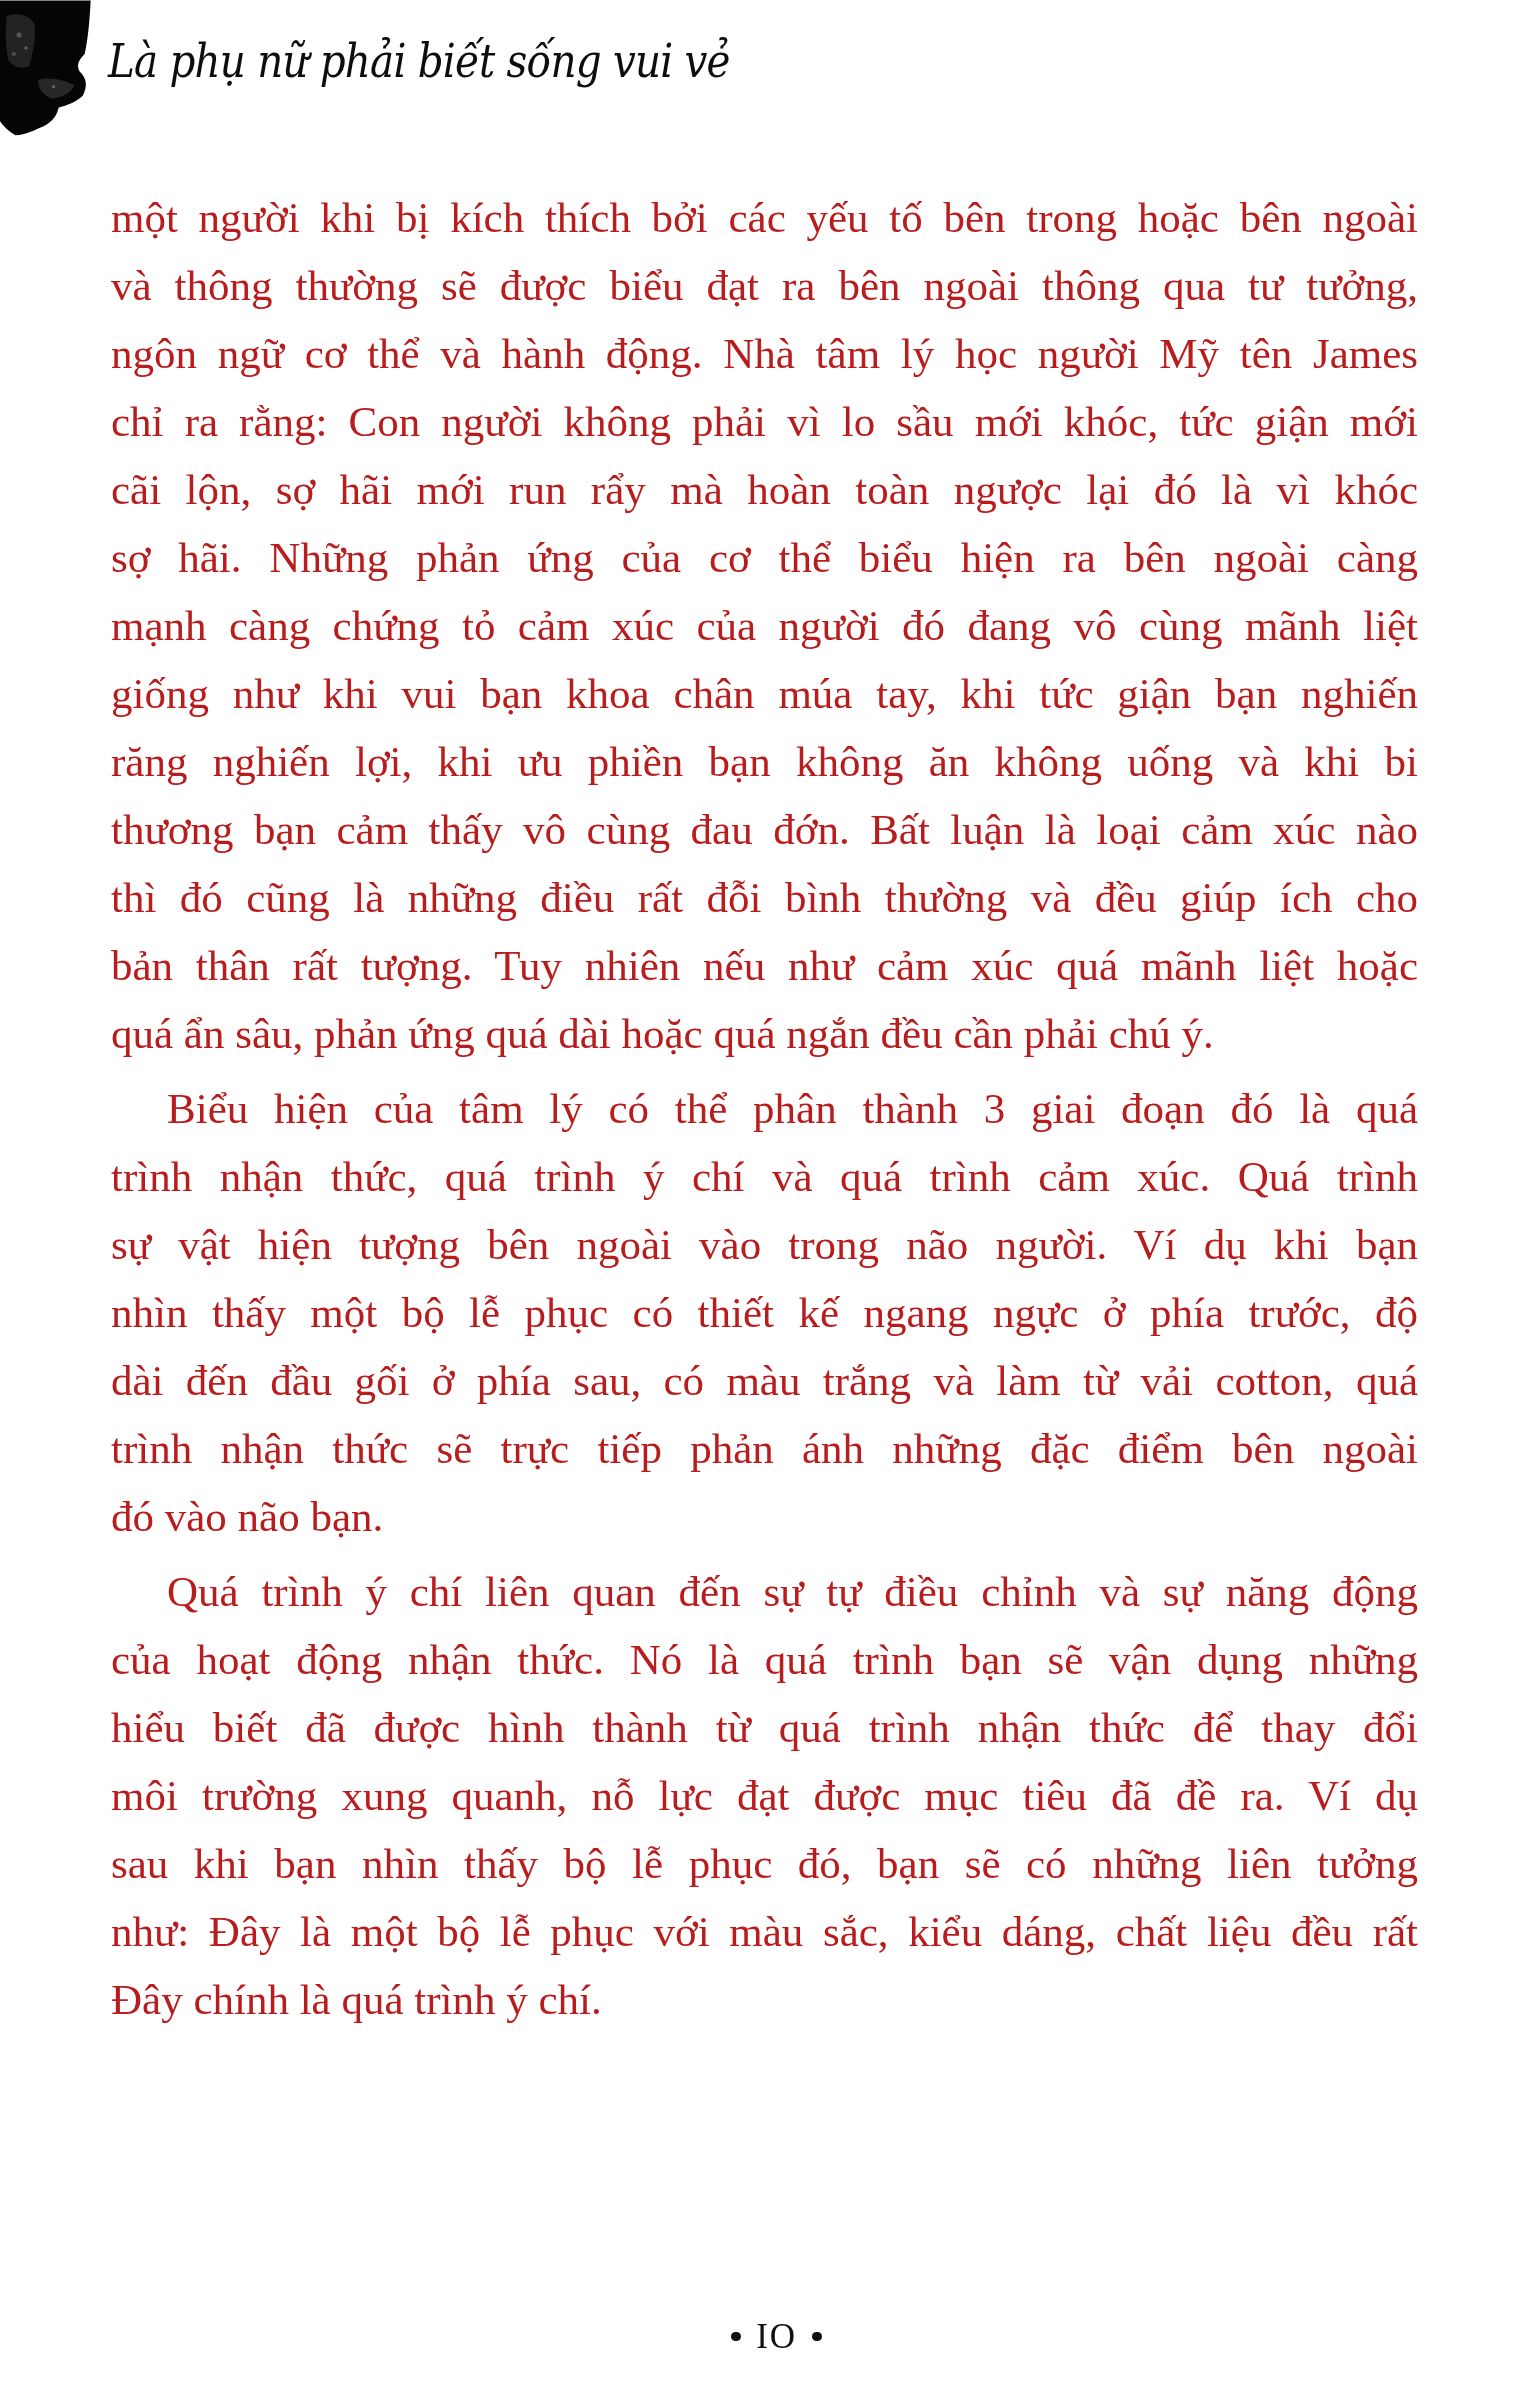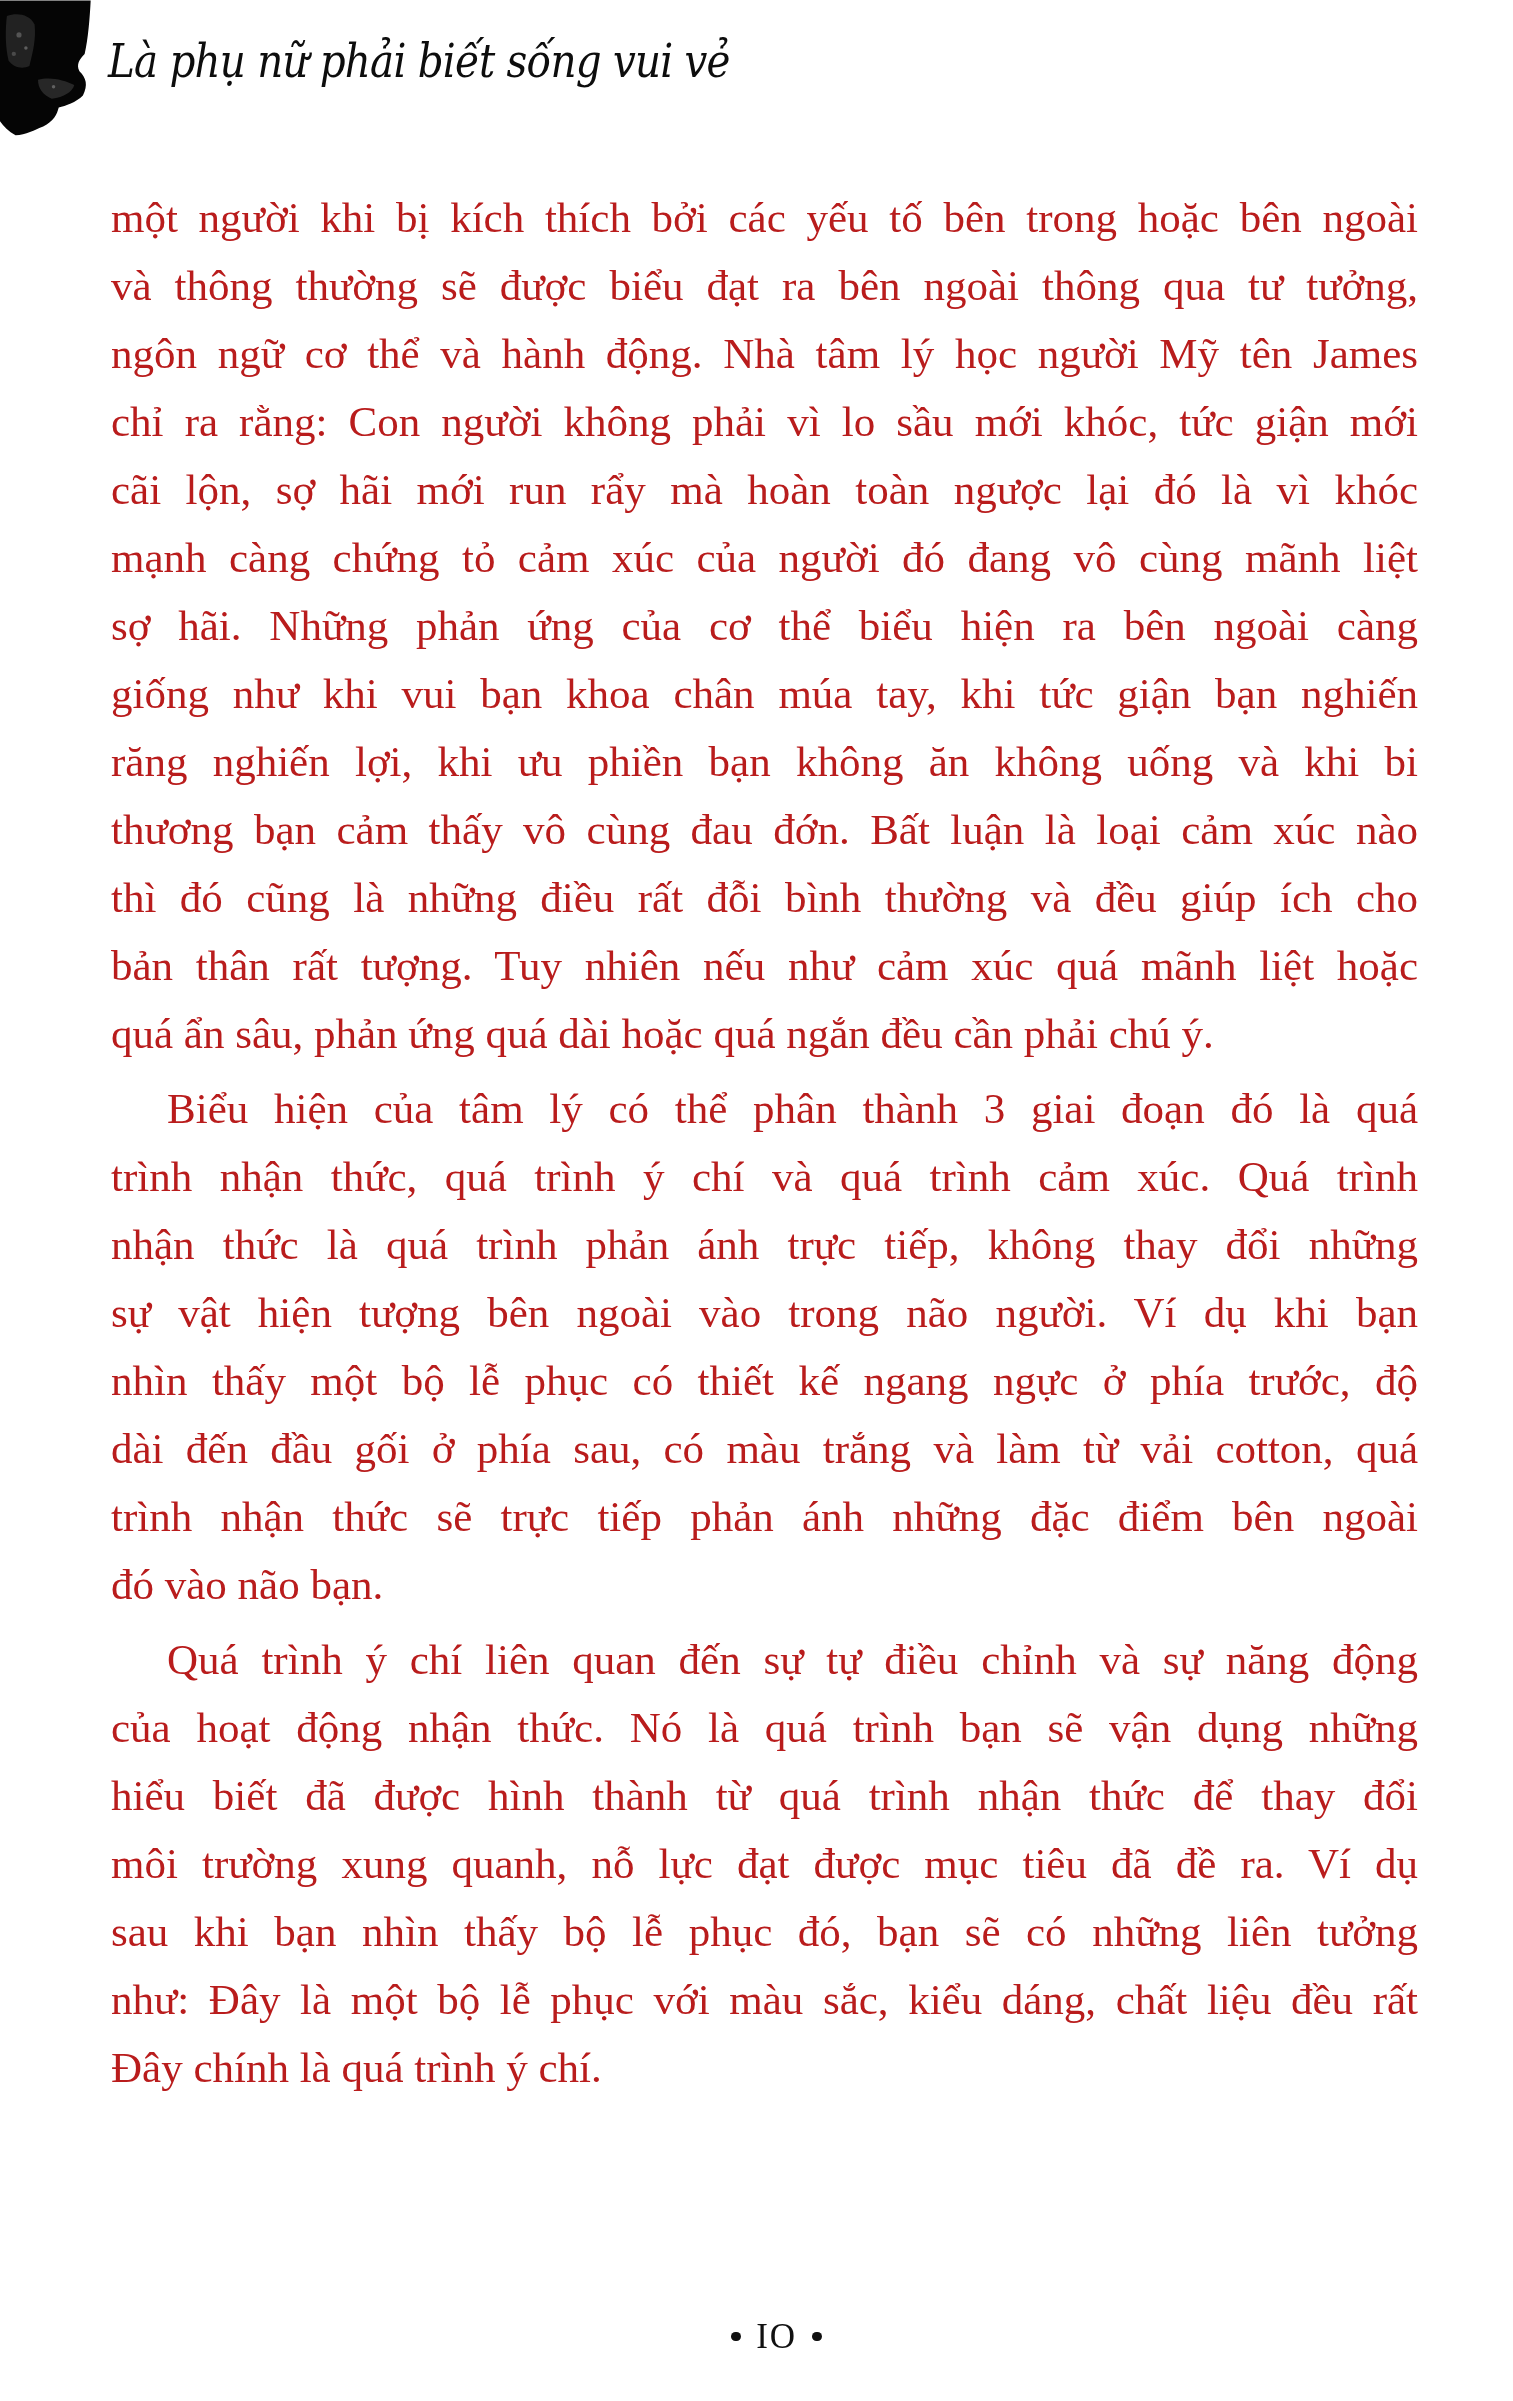--- a/index.html
+++ b/index.html
@@ -104,34 +104,33 @@
 
 <div class="running-header">Là phụ nữ phải biết sống vui vẻ</div>
 
 <div class="body-text">
   <div class="paragraph">
     <span class="line">một người khi bị kích thích bởi các yếu tố bên trong hoặc bên ngoài</span>
     <span class="line">và thông thường sẽ được biểu đạt ra bên ngoài thông qua tư tưởng,</span>
     <span class="line">ngôn ngữ cơ thể và hành động. Nhà tâm lý học người Mỹ tên James</span>
     <span class="line">chỉ ra rằng: Con người không phải vì lo sầu mới khóc, tức giận mới</span>
     <span class="line">cãi lộn, sợ hãi mới run rẩy mà hoàn toàn ngược lại đó là vì khóc</span>
+    <span class="line">sợ hãi. Những phản ứng của cơ thể biểu hiện ra bên ngoài càng</span>
     <span class="line">mạnh càng chứng tỏ cảm xúc của người đó đang vô cùng mãnh liệt</span>
-    <span class="line">sợ hãi. Những phản ứng của cơ thể biểu hiện ra bên ngoài càng</span>
     <span class="line">giống như khi vui bạn khoa chân múa tay, khi tức giận bạn nghiến</span>
     <span class="line">răng nghiến lợi, khi ưu phiền bạn không ăn không uống và khi bi</span>
     <span class="line">thương bạn cảm thấy vô cùng đau đớn. Bất luận là loại cảm xúc nào</span>
     <span class="line">thì đó cũng là những điều rất đỗi bình thường và đều giúp ích cho</span>
     <span class="line">bản thân rất tượng. Tuy nhiên nếu như cảm xúc quá mãnh liệt hoặc</span>
     <span class="line last">quá ẩn sâu, phản ứng quá dài hoặc quá ngắn đều cần phải chú ý.</span>
   </div>
 
   <div class="paragraph">
     <span class="line indent">Biểu hiện của tâm lý có thể phân thành 3 giai đoạn đó là quá</span>
     <span class="line">trình nhận thức, quá trình ý chí và quá trình cảm xúc. Quá trình</span>
-    <span class="line">nhận thức là quá trình phản ánh trực tiếp, không thay đổi những</span>
     <span class="line">sự vật hiện tượng bên ngoài vào trong não người. Ví dụ khi bạn</span>
     <span class="line">nhìn thấy một bộ lễ phục có thiết kế ngang ngực ở phía trước, độ</span>
     <span class="line">dài đến đầu gối ở phía sau, có màu trắng và làm từ vải cotton, quá</span>
     <span class="line">trình nhận thức sẽ trực tiếp phản ánh những đặc điểm bên ngoài</span>
     <span class="line last">đó vào não bạn.</span>
   </div>
 
   <div class="paragraph">
     <span class="line indent">Quá trình ý chí liên quan đến sự tự điều chỉnh và sự năng động</span>
     <span class="line">của hoạt động nhận thức. Nó là quá trình bạn sẽ vận dụng những</span>

